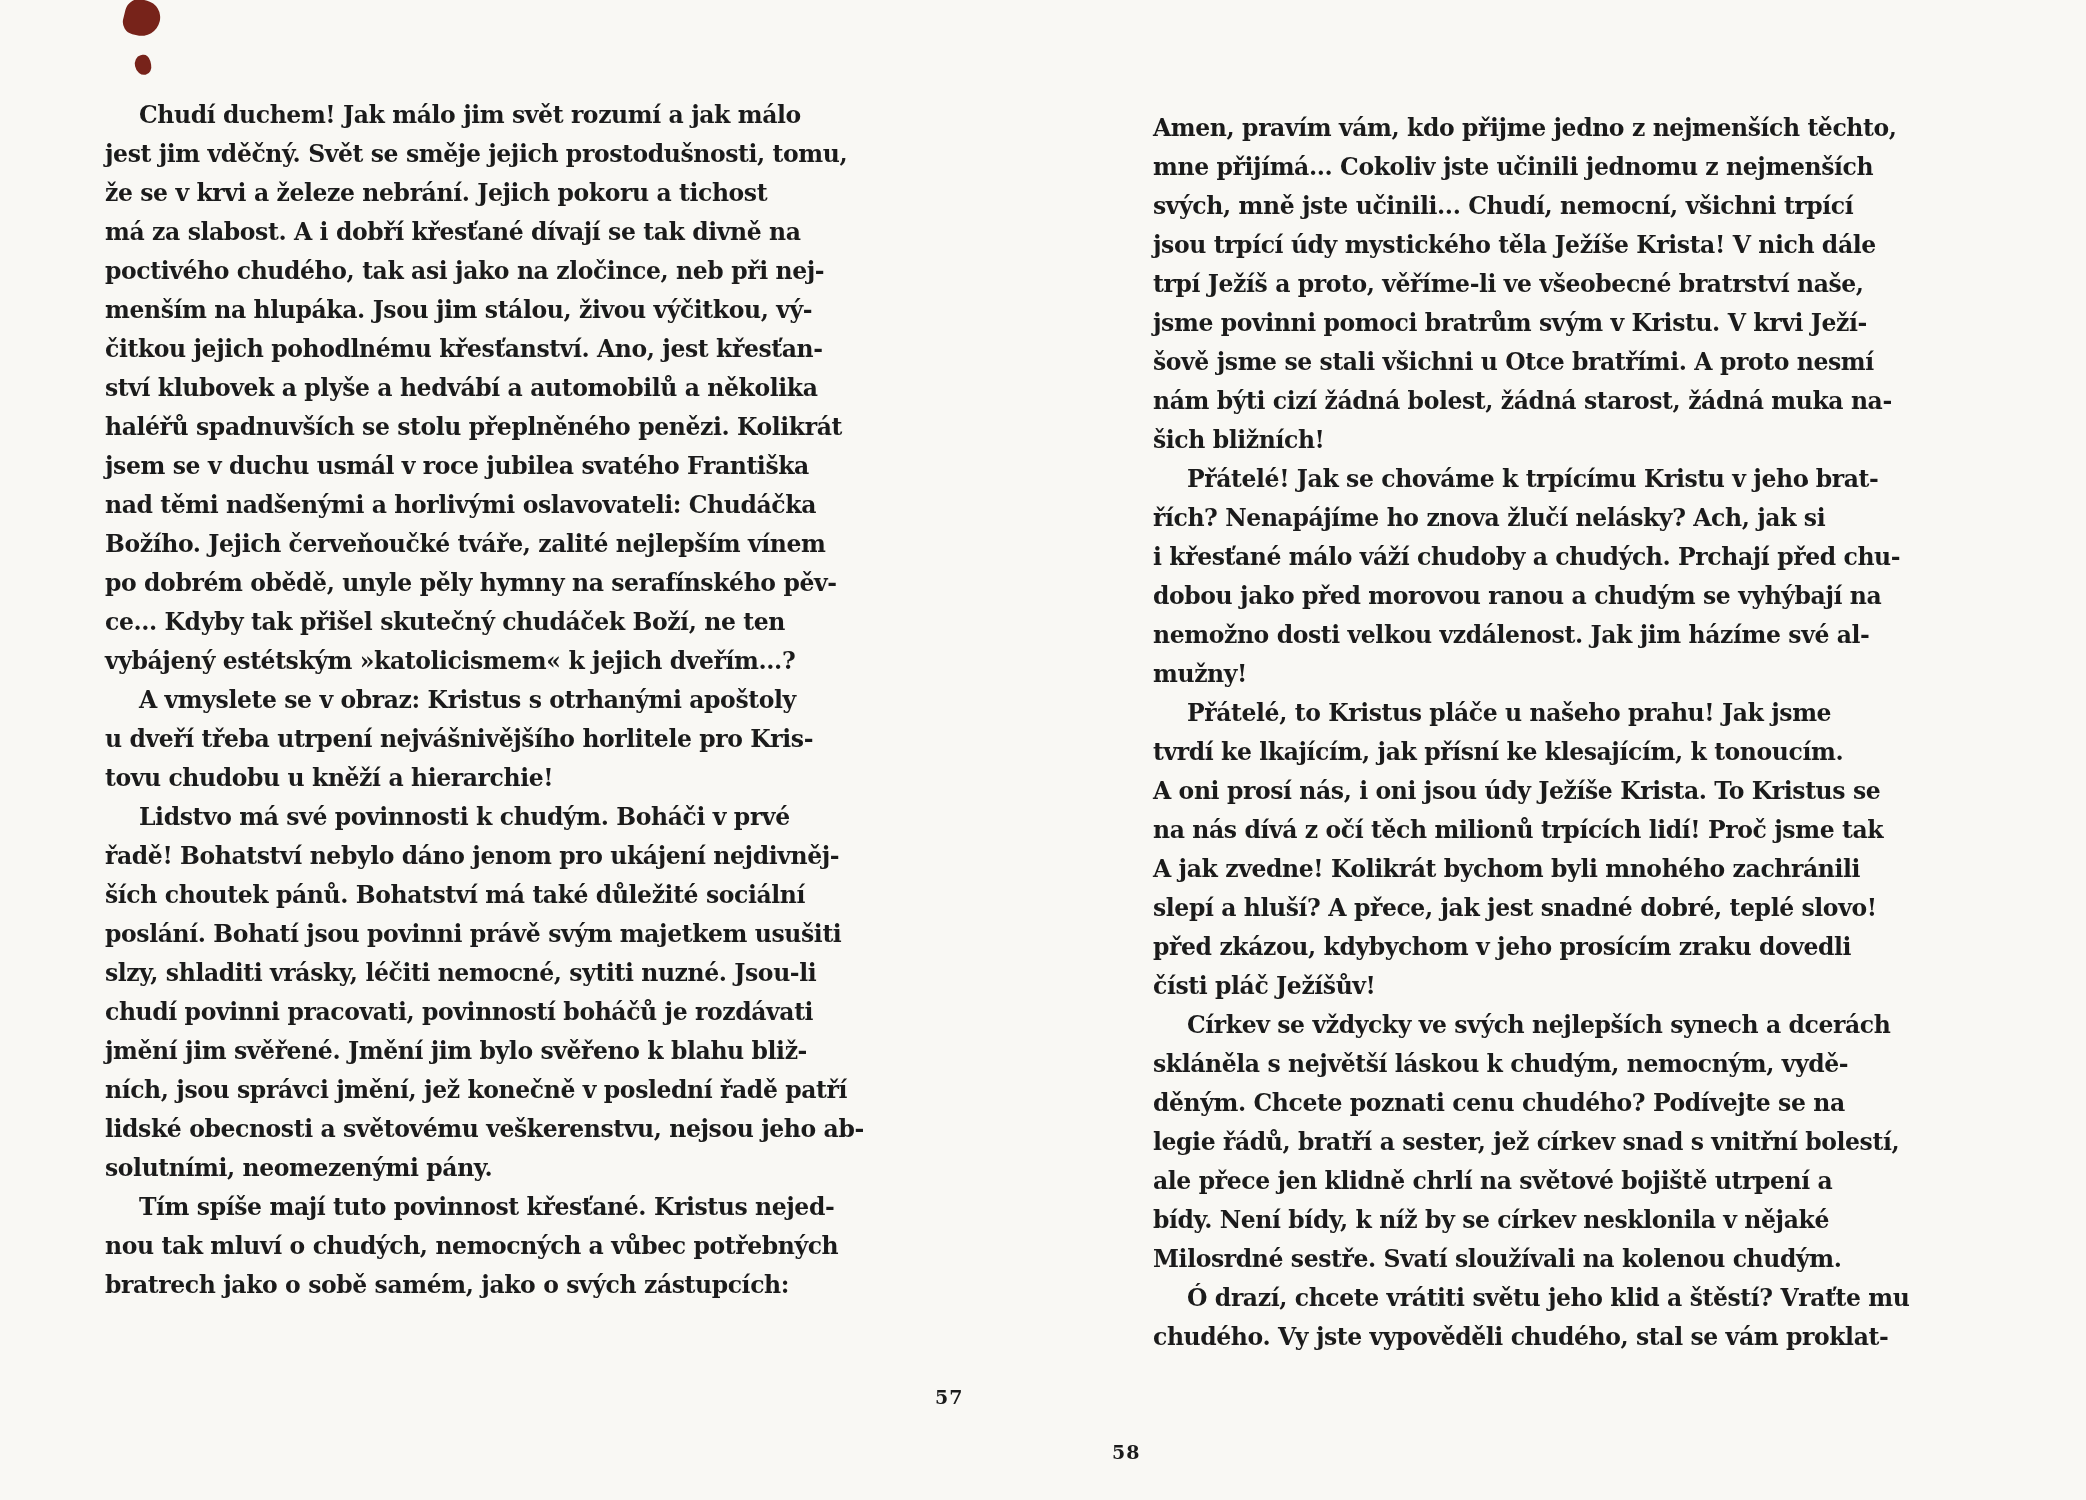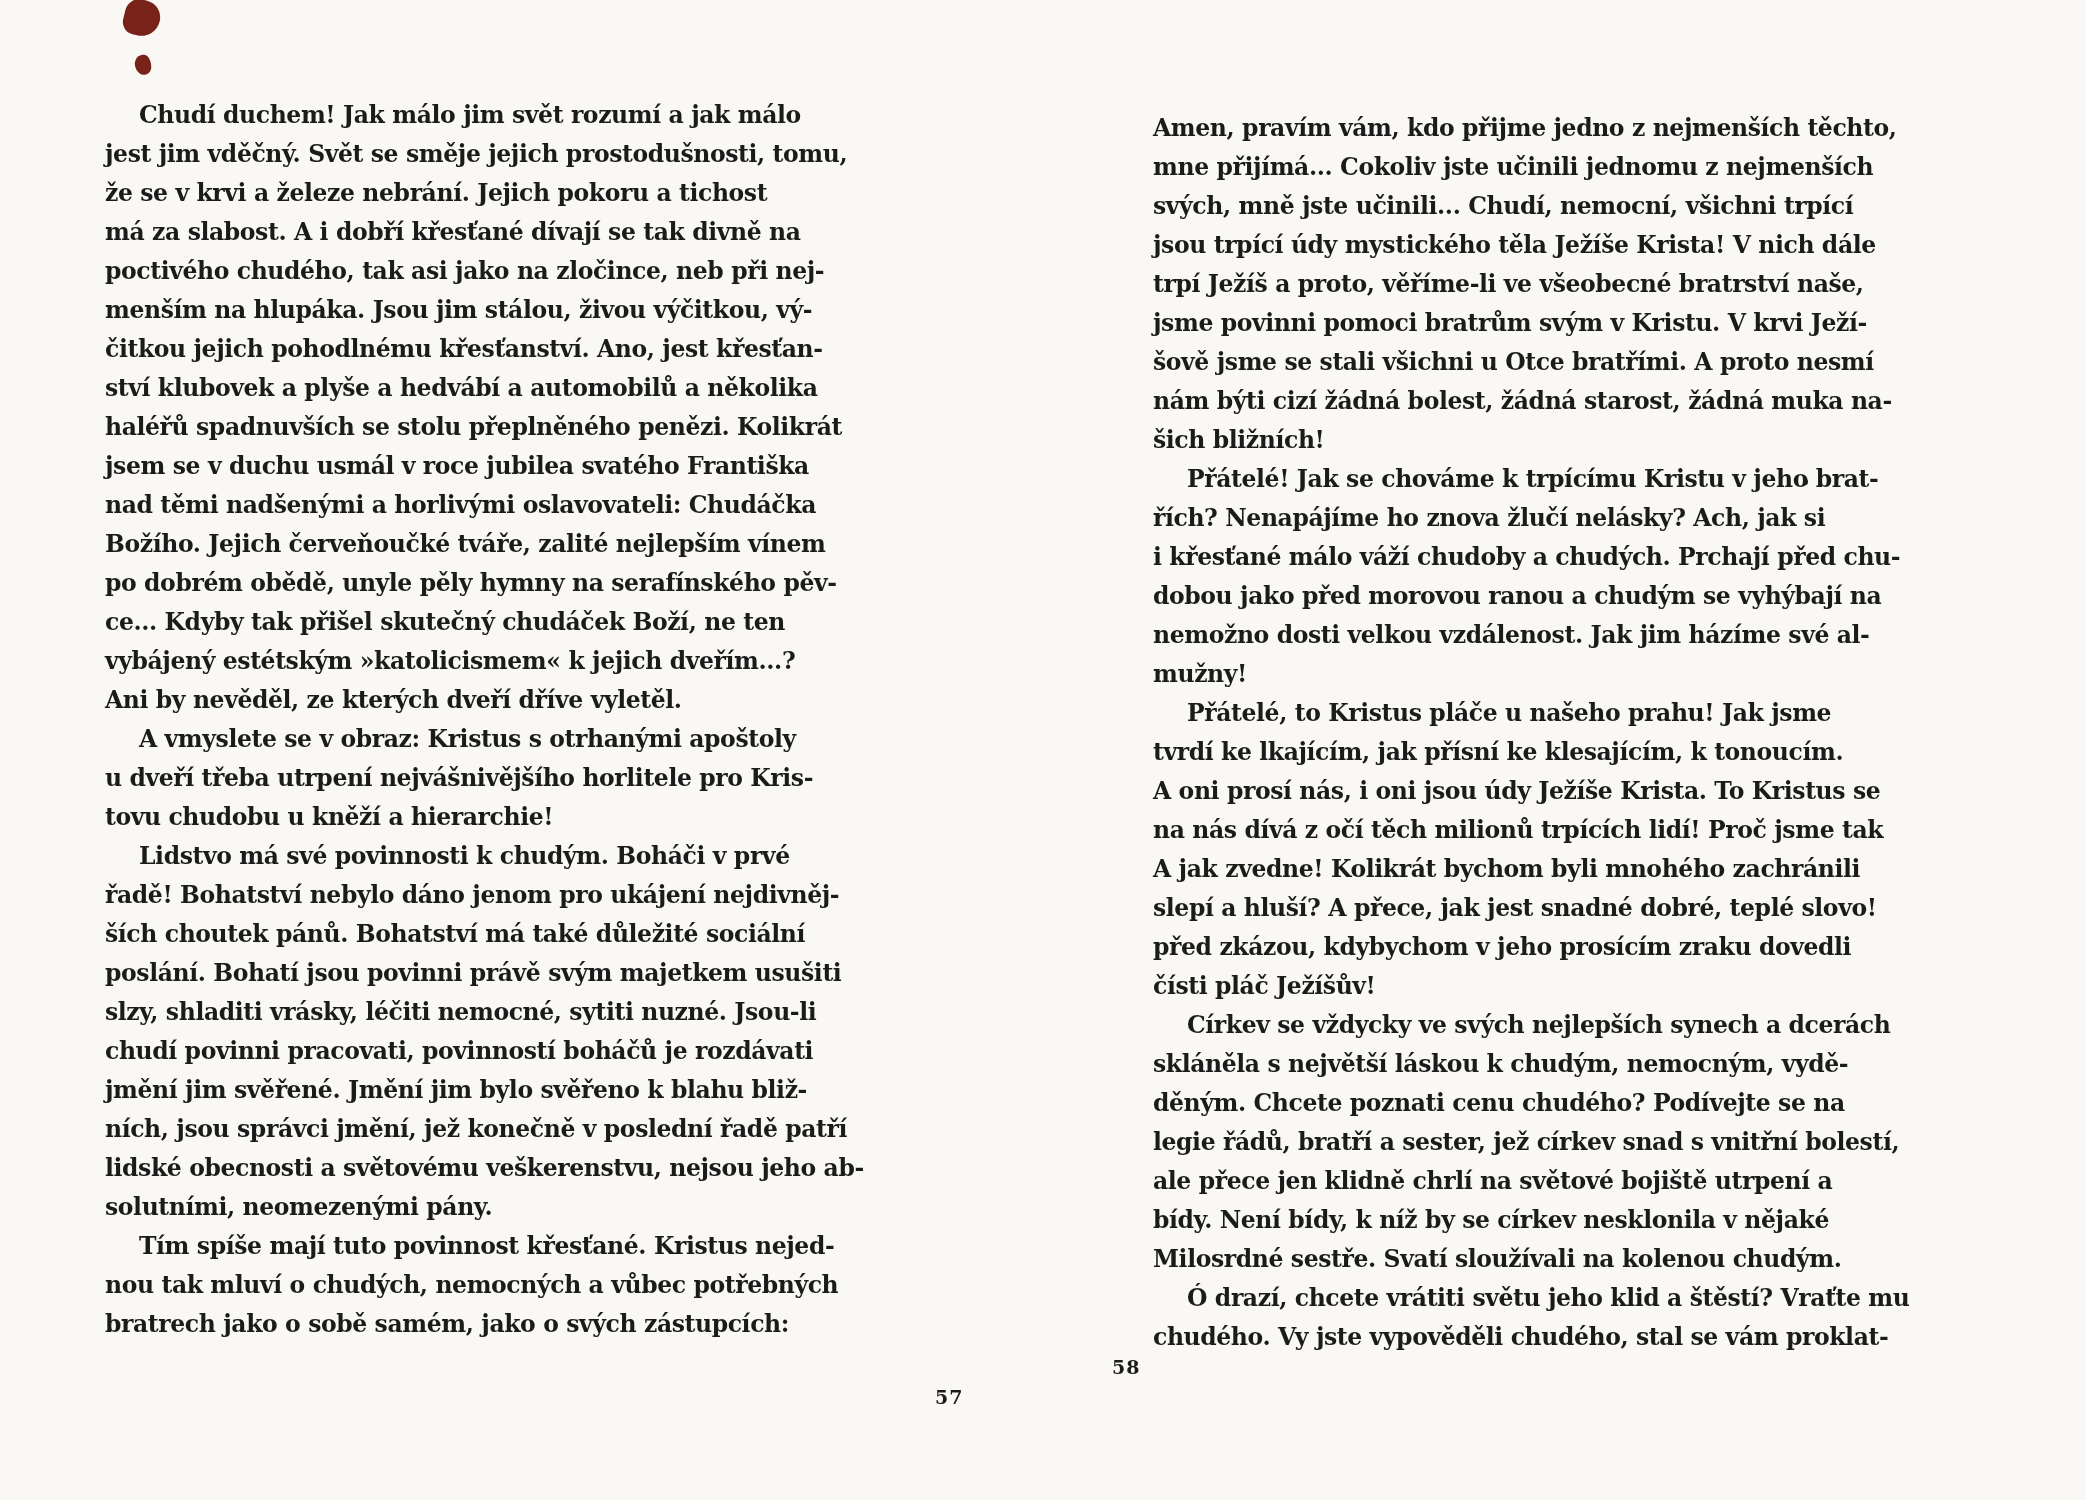--- a/index.html
+++ b/index.html
@@ -38,21 +38,21 @@
   .line.first-indent {
     text-indent: 34px;
   }
   .pagenum {
     position: absolute;
     font-weight: bold;
     font-size: 19px;
     letter-spacing: 1px;
   }
   #pagenum-left  { left: 915px;  top: 1386px; }
-  #pagenum-right { left: 1092px; top: 1356px; }
+  #pagenum-right { left: 1092px; top: 1441px; }
   .ink-mark {
     position: absolute;
     background: #77231a;
   }
   #ink-mark-1 {
     left: 104px; top: 0px;
     width: 36px; height: 36px;
     border-radius: 45% 55% 60% 40%;
     transform: rotate(14deg);
   }
@@ -88,21 +88,20 @@
         <div class="line">menším na hlupáka. Jsou jim stálou, živou výčitkou, vý-</div>
         <div class="line">čitkou jejich pohodlnému křesťanství. Ano, jest křesťan-</div>
         <div class="line">ství klubovek a plyše a hedvábí a automobilů a několika</div>
         <div class="line">haléřů spadnuvších se stolu přeplněného penězi. Kolikrát</div>
         <div class="line">jsem se v duchu usmál v roce jubilea svatého Františka</div>
         <div class="line">nad těmi nadšenými a horlivými oslavovateli: Chudáčka</div>
         <div class="line">Božího. Jejich červeňoučké tváře, zalité nejlepším vínem</div>
         <div class="line">po dobrém obědě, unyle pěly hymny na serafínského pěv-</div>
         <div class="line">ce... Kdyby tak přišel skutečný chudáček Boží, ne ten</div>
         <div class="line">vybájený estétským »katolicismem« k jejich dveřím...?</div>
-        <div class="line last">Ani by nevěděl, ze kterých dveří dříve vyletěl.</div>
       </div>
       <div class="para">
         <div class="line first-indent">A vmyslete se v obraz: Kristus s otrhanými apoštoly</div>
         <div class="line">u dveří třeba utrpení nejvášnivějšího horlitele pro Kris-</div>
         <div class="line last">tovu chudobu u kněží a hierarchie!</div>
       </div>
       <div class="para">
         <div class="line first-indent">Lidstvo má své povinnosti k chudým. Boháči v prvé</div>
         <div class="line">řadě! Bohatství nebylo dáno jenom pro ukájení nejdivněj-</div>
         <div class="line">ších choutek pánů. Bohatství má také důležité sociální</div>

